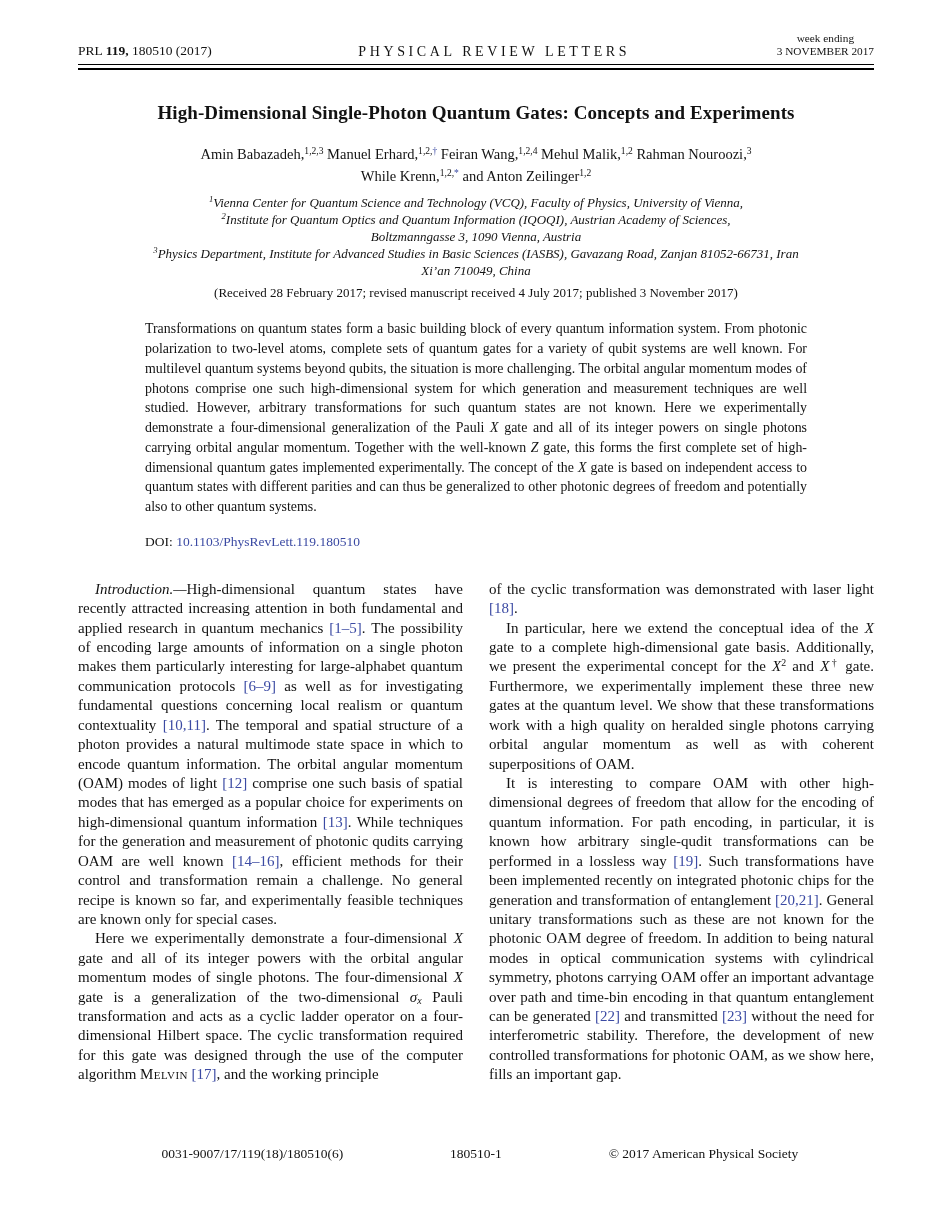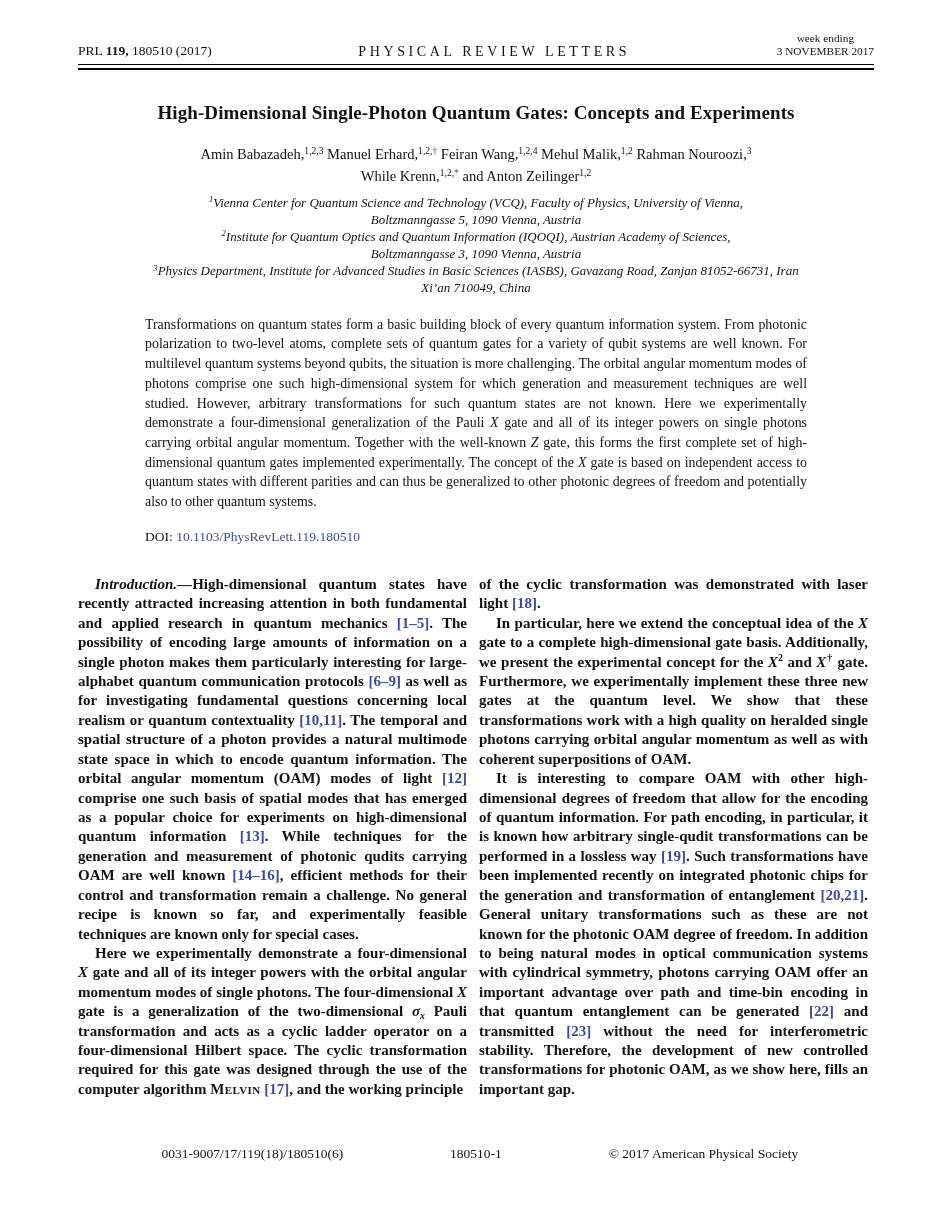--- a/index.html
+++ b/index.html
@@ -21,21 +21,21 @@
   .title { margin: 32px 0 0 0; text-align: center; font-size: 19px; font-weight: bold; letter-spacing: 0.1px; }
   .authors { margin-top: 20px; text-align: center; font-size: 14.5px; line-height: 1.5; }
   .affiliations { margin-top: 6px; text-align: center; font-style: italic; font-size: 13px; line-height: 1.32; }
   .received { margin-top: 6px; text-align: center; font-size: 13px; }
 
   
   .abstract { margin: 18px auto 0 auto; width: 662px; font-size: 13.9px; line-height: 1.42; text-align: justify; }
   .doi { margin: 17px auto 0 auto; width: 662px; font-size: 13.5px; }
 
   
-  .columns { display: flex; gap: 12px; margin-top: 30px; font-weight: bold; }
+  .columns { display: flex; gap: 26px; margin-top: 30px; }
   .col { width: 389px; font-size: 15px; line-height: 1.295; text-align: justify; }
   .para { margin: 0; }
   .para.indent { text-indent: 17px; }
 
   
   .seg-i { font-style: italic; }
   .seg-b { font-weight: bold; }
   .seg-ref { color: #3b4aa3; }
   .seg-sup { font-size: 66%; position: relative; top: -0.55em; letter-spacing: 0; }
   .seg-supref { font-size: 66%; position: relative; top: -0.55em; color: #3b4aa3; }
@@ -65,27 +65,27 @@
 
   <h1 class="title">High-Dimensional Single-Photon Quantum Gates: Concepts and Experiments</h1>
 
   <div class="authors">
     <div><span>Amin Babazadeh,</span><span class="seg-sup">1,2,3</span><span> Manuel Erhard,</span><span class="seg-sup">1,2,</span><span class="seg-supref">†</span><span> Feiran Wang,</span><span class="seg-sup">1,2,4</span><span> Mehul Malik,</span><span class="seg-sup">1,2</span><span> Rahman Nouroozi,</span><span class="seg-sup">3</span></div>
     <div><span>While Krenn,</span><span class="seg-sup">1,2,</span><span class="seg-supref">*</span><span> and Anton Zeilinger</span><span class="seg-sup">1,2</span></div>
   </div>
 
   <div class="affiliations">
     <div><span class="seg-sup">1</span><span>Vienna Center for Quantum Science and Technology (VCQ), Faculty of Physics, University of Vienna,</span></div>
-    <div><span>Boltzmanngasse 5, 1090 Vienna, Austria</span></div>
     <div><span class="seg-sup">2</span><span>Institute for Quantum Optics and Quantum Information (IQOQI), Austrian Academy of Sciences,</span></div>
     <div><span>Boltzmanngasse 3, 1090 Vienna, Austria</span></div>
     <div><span class="seg-sup">3</span><span>Physics Department, Institute for Advanced Studies in Basic Sciences (IASBS), Gavazang Road, Zanjan 81052-66731, Iran</span></div>
     <div><span>Xi’an 710049, China</span></div>
   </div>
 
+  <div class="received">(Received 28 February 2017; revised manuscript received 4 July 2017; published 3 November 2017)</div>
 
   <div class="abstract"><span>Transformations on quantum states form a basic building block of every quantum information system. From photonic polarization to two-level atoms, complete sets of quantum gates for a variety of qubit systems are well known. For multilevel quantum systems beyond qubits, the situation is more challenging. The orbital angular momentum modes of photons comprise one such high-dimensional system for which generation and measurement techniques are well studied. However, arbitrary transformations for such quantum states are not known. Here we experimentally demonstrate a four-dimensional generalization of the Pauli </span><span class="seg-i">X</span><span> gate and all of its integer powers on single photons carrying orbital angular momentum. Together with the well-known </span><span class="seg-i">Z</span><span> gate, this forms the first complete set of high-dimensional quantum gates implemented experimentally. The concept of the </span><span class="seg-i">X</span><span> gate is based on independent access to quantum states with different parities and can thus be generalized to other photonic degrees of freedom and potentially also to other quantum systems.</span></div>
 
   <div class="doi"><span>DOI: </span><span class="seg-ref">10.1103/PhysRevLett.119.180510</span></div>
 
   <div class="columns">
     <div class="col">
       <p class="para indent"><span class="seg-i">Introduction.—</span><span>High-dimensional quantum states have recently attracted increasing attention in both fundamental and applied research in quantum mechanics </span><span class="seg-ref">[1–5]</span><span>. The possibility of encoding large amounts of information on a single photon makes them particularly interesting for large-alphabet quantum communication protocols </span><span class="seg-ref">[6–9]</span><span> as well as for investigating fundamental questions concerning local realism or quantum contextuality </span><span class="seg-ref">[10,11]</span><span>. The temporal and spatial structure of a photon provides a natural multimode state space in which to encode quantum information. The orbital angular momentum (OAM) modes of light </span><span class="seg-ref">[12]</span><span> comprise one such basis of spatial modes that has emerged as a popular choice for experiments on high-dimensional quantum information </span><span class="seg-ref">[13]</span><span>. While techniques for the generation and measurement of photonic qudits carrying OAM are well known </span><span class="seg-ref">[14–16]</span><span>, efficient methods for their control and transformation remain a challenge. No general recipe is known so far, and experimentally feasible techniques are known only for special cases.</span></p>
       <p class="para indent"><span>Here we experimentally demonstrate a four-dimensional </span><span class="seg-i">X</span><span> gate and all of its integer powers with the orbital angular momentum modes of single photons. The four-dimensional </span><span class="seg-i">X</span><span> gate is a generalization of the two-dimensional </span><span class="seg-i">σ</span><span class="seg-isub">x</span><span> Pauli transformation and acts as a cyclic ladder operator on a four-dimensional Hilbert space. The cyclic transformation required for this gate was designed through the use of the computer algorithm </span><span class="seg-sc">Melvin</span><span> </span><span class="seg-ref">[17]</span><span>, and the working principle</span></p>
     </div>

